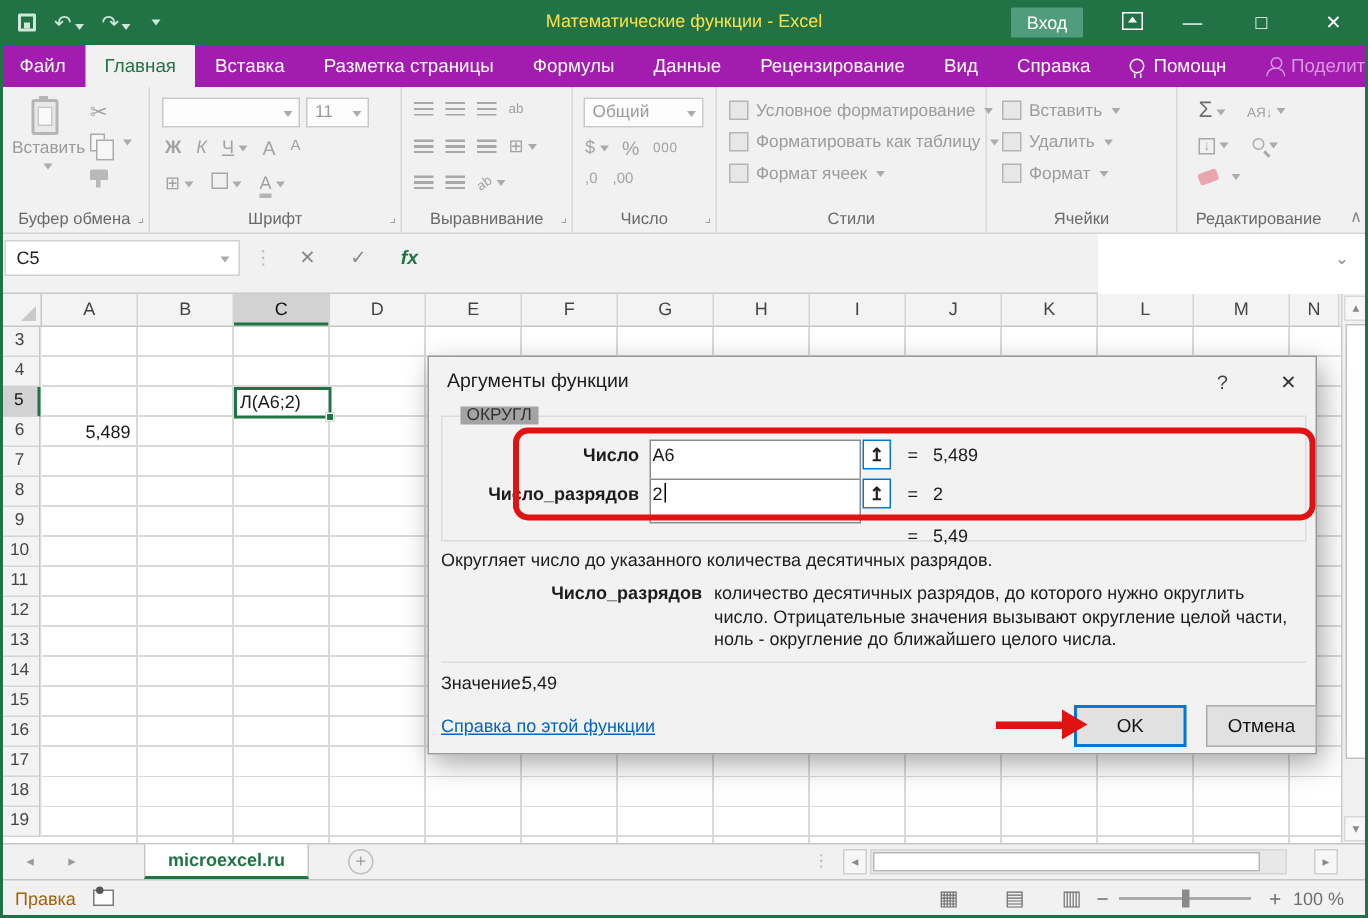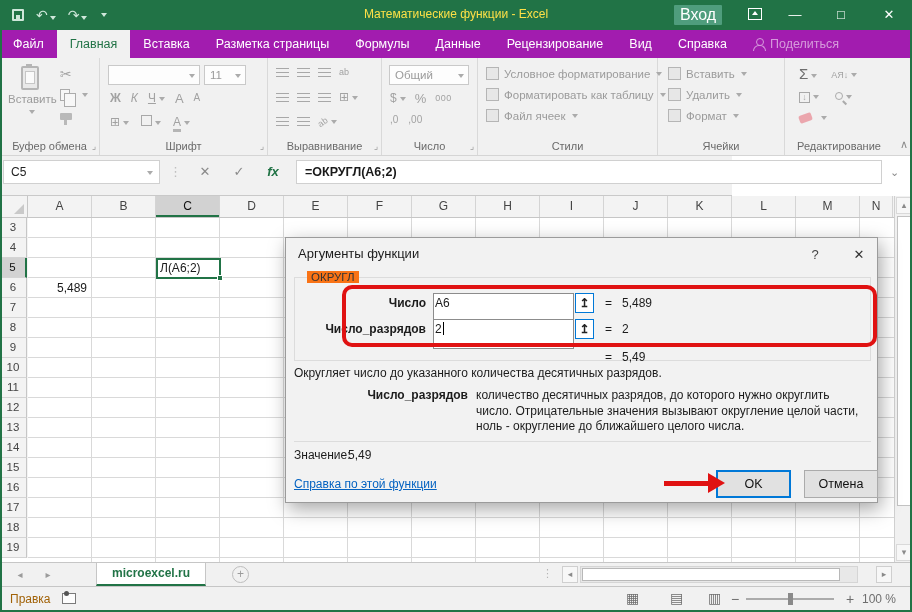--- a/index.html
+++ b/index.html
@@ -10,21 +10,21 @@
 
   
   #titlebar{left:0;top:0;width:912px;height:30px;background:#217346;color:#fff;z-index:40}
   .qat{position:absolute;top:0;left:0;height:30px;display:flex;align-items:center;gap:12px;padding-left:12px;color:#cfe7da}
   .qat .glyph{font-size:14px;line-height:1}
   .floppy{width:12px;height:12px;border:2px solid #cfe7da;border-radius:1px;position:relative}
   .floppy::after{content:"";position:absolute;left:2px;bottom:0;width:4px;height:4px;background:#cfe7da}
   .mini-caret{display:inline-block;width:0;height:0;border-left:3px solid transparent;border-right:3px solid transparent;border-top:4px solid #cfe7da;margin-left:2px}
   #win-title{position:absolute;top:7px;left:0;width:912px;text-align:center;font-size:12px;color:#fde047}
   #signin{position:absolute;left:674px;top:5px;width:48px;height:20px;background:#4f9d7d;color:#fff;
-    text-align:center;line-height:20px;font-size:16px;border:none;border-radius:1px}
+    text-align:center;line-height:20px;font-size:12px;border:none;border-radius:1px}
   #ribbon-display{position:absolute;left:748px;top:8px;width:14px;height:12px;border:1px solid #fff}
   #ribbon-display::after{content:"";position:absolute;left:3px;top:2px;border-left:3px solid transparent;border-right:3px solid transparent;border-bottom:4px solid #fff}
   .winbtn{position:absolute;top:0;width:34px;height:30px;color:#fff;text-align:center;line-height:30px;font-size:13px;background:transparent;border:none}
   #btn-min{left:778px}#btn-max{left:824px}#btn-close{left:872px}
 
   
   #tabrow{left:0;top:30px;width:912px;height:28px;background:#a21caf;display:flex;align-items:stretch;z-index:39}
   .rtab{color:#fff;font-size:12.5px;padding:0 13px;display:flex;align-items:center;white-space:nowrap}
   .rtab.active{background:#f1f1f1;color:#217346}
   .rtab.dimmed{color:rgba(255,255,255,.55)}
@@ -94,21 +94,21 @@
   .scr-arrow{position:absolute;left:1px;width:16px;height:17px;background:#f7f7f7;border:1px solid #d9d9d9;color:#8a8a8a;text-align:center;line-height:15px;font-size:9px}
   #vthumb{position:absolute;left:2px;top:20px;width:14px;height:290px;background:#fff;border:1px solid #c2c2c2}
 
   
   #dialog{left:285px;top:237px;width:593px;height:266px;background:#f2f2f2;border:1px solid #9b9b9b;
     box-shadow:3px 6px 18px rgba(0,0,0,.35);z-index:30;font-size:12px}
   #dlg-title{position:absolute;left:12px;top:8px;font-size:13px;color:#1c1c1c}
   #dlg-help{position:absolute;left:518px;top:6px;width:22px;height:20px;text-align:center;color:#444;font-size:13px;background:transparent;border:none}
   #dlg-close{position:absolute;left:560px;top:6px;width:26px;height:20px;text-align:center;color:#333;font-size:13px;background:transparent;border:none}
   #dlg-group{position:absolute;left:8px;top:39px;width:577px;height:84px;border:1px solid #dcdcdc}
-  #dlg-group-label{position:absolute;left:12px;top:-7px;background:#f97316;padding:0 4px;font-size:11.5px;color:#333}
+  #dlg-group-label{position:absolute;left:12px;top:-7px;background:#a3a3a3;padding:0 4px;font-size:11.5px;color:#333}
   .arg-label{position:absolute;left:8px;width:132px;text-align:right;font-weight:bold;color:#1c1c1c;line-height:20px}
   .arg-input{position:absolute;left:147px;width:141px;height:30px;background:#fff;border:1px solid #8c8c8c;line-height:18px;padding-left:1px;color:#1a1a1a;font-size:12px}
   .collapse-btn{position:absolute;left:289px;width:19px;height:20px;background:#fff;border:1px solid #0078d7;text-align:center;line-height:17px;font-size:12px;color:#222;font-weight:bold}
   .eq{position:absolute;left:319px;line-height:20px;color:#1c1c1c}
   .argres{position:absolute;left:336px;line-height:20px;color:#1c1c1c}
   .caret-bar{display:inline-block;width:1px;height:13px;background:#000;vertical-align:-2px;margin-left:1px}
   #red-box{position:absolute;left:56px;top:47px;width:535px;height:62px;border:4px solid #e01212;border-radius:10px;z-index:4;pointer-events:none}
   #dlg-desc{position:absolute;left:8px;top:128px;color:#1c1c1c}
   #help-arg-label{position:absolute;left:8px;top:150px;width:174px;text-align:right;font-weight:bold;color:#1c1c1c}
   #help-arg-text{position:absolute;left:190px;top:150px;width:392px;line-height:15.5px;color:#1c1c1c}
@@ -168,20 +168,24 @@
   <div class="abs" id="tabrow">
     <div class="rtab">Файл</div>
     <div class="rtab active">Главная</div>
     <div class="rtab">Вставка</div>
     <div class="rtab">Разметка страницы</div>
     <div class="rtab">Формулы</div>
     <div class="rtab">Данные</div>
     <div class="rtab">Рецензирование</div>
     <div class="rtab">Вид</div>
     <div class="rtab">Справка</div>
+    <div class="rtab">
+        <span class="bulb"></span>
+        <span>Помощн</span>
+      </div>
     <div class="rtab dimmed">
         <span class="person"></span>
         <span>Поделиться</span>
       </div>
   </div>
 
   <div class="abs" id="ribbon">
 
     <div class="rgroup" style="left:0;width:100px">
       <div class="abs" style="left:8px;top:8px;width:44px;text-align:center">
@@ -257,21 +261,21 @@
         <span class="icon" style="font-size:10px">,00</span>
       </div>
       <div class="glabel">Число</div>
       <span class="launcher">⌟</span>
     </div>
 
     <div class="rgroup" style="left:478px;width:180px">
       <div class="abs" style="left:8px;top:5px">
           <div class="sqitem">Условное форматирование</div>
           <div class="sqitem">Форматировать как таблицу</div>
-          <div class="sqitem">Файл ячеек</div>
+          <div class="sqitem">Формат ячеек</div>
         </div>
       <div class="glabel">Стили</div>
     </div>
 
     <div class="rgroup" style="left:658px;width:127px">
       <div class="abs" style="left:10px;top:5px">
           <div class="sqitem">Вставить</div>
           <div class="sqitem">Удалить</div>
           <div class="sqitem">Формат</div>
         </div>
@@ -295,21 +299,20 @@
     </div>
     <span id="ribbon-collapse">∧</span>
   </div>
 
   <div class="abs" id="fbar">
     <div id="namebox"><span>C5</span><span class="ddc"></span></div>
     <span id="fbar-dots">⋮</span>
     <button class="fbtn" style="left:192px">✕</button>
     <button class="fbtn" style="left:226px">✓</button>
     <button class="fbtn" id="fx-btn" style="left:260px">fx</button>
-    <div id="formula-field">=ОКРУГЛ(A6;2)</div>
     <span id="fbar-expand">⌄</span>
   </div>
 
   <div class="abs" id="canvas"></div>
   <div class="abs" id="corner"></div>
   <div class="abs" id="colheads">
       <div class="colh">A</div>
       <div class="colh">B</div>
       <div class="colh selected">C</div>
       <div class="colh">D</div>

